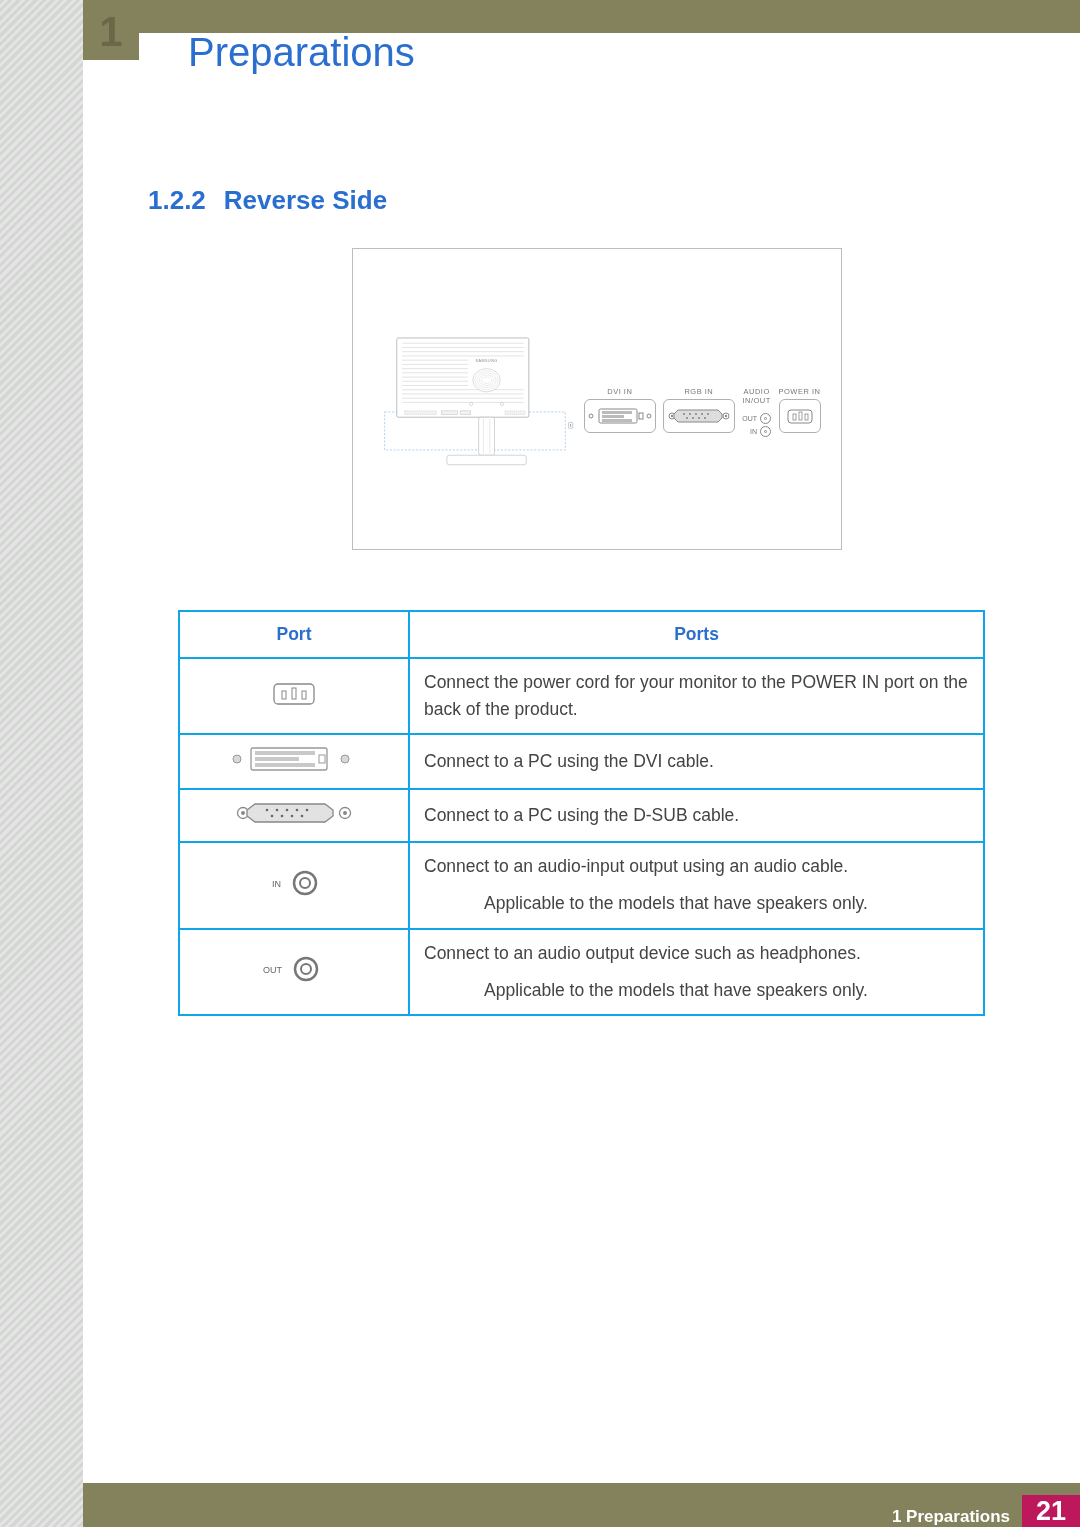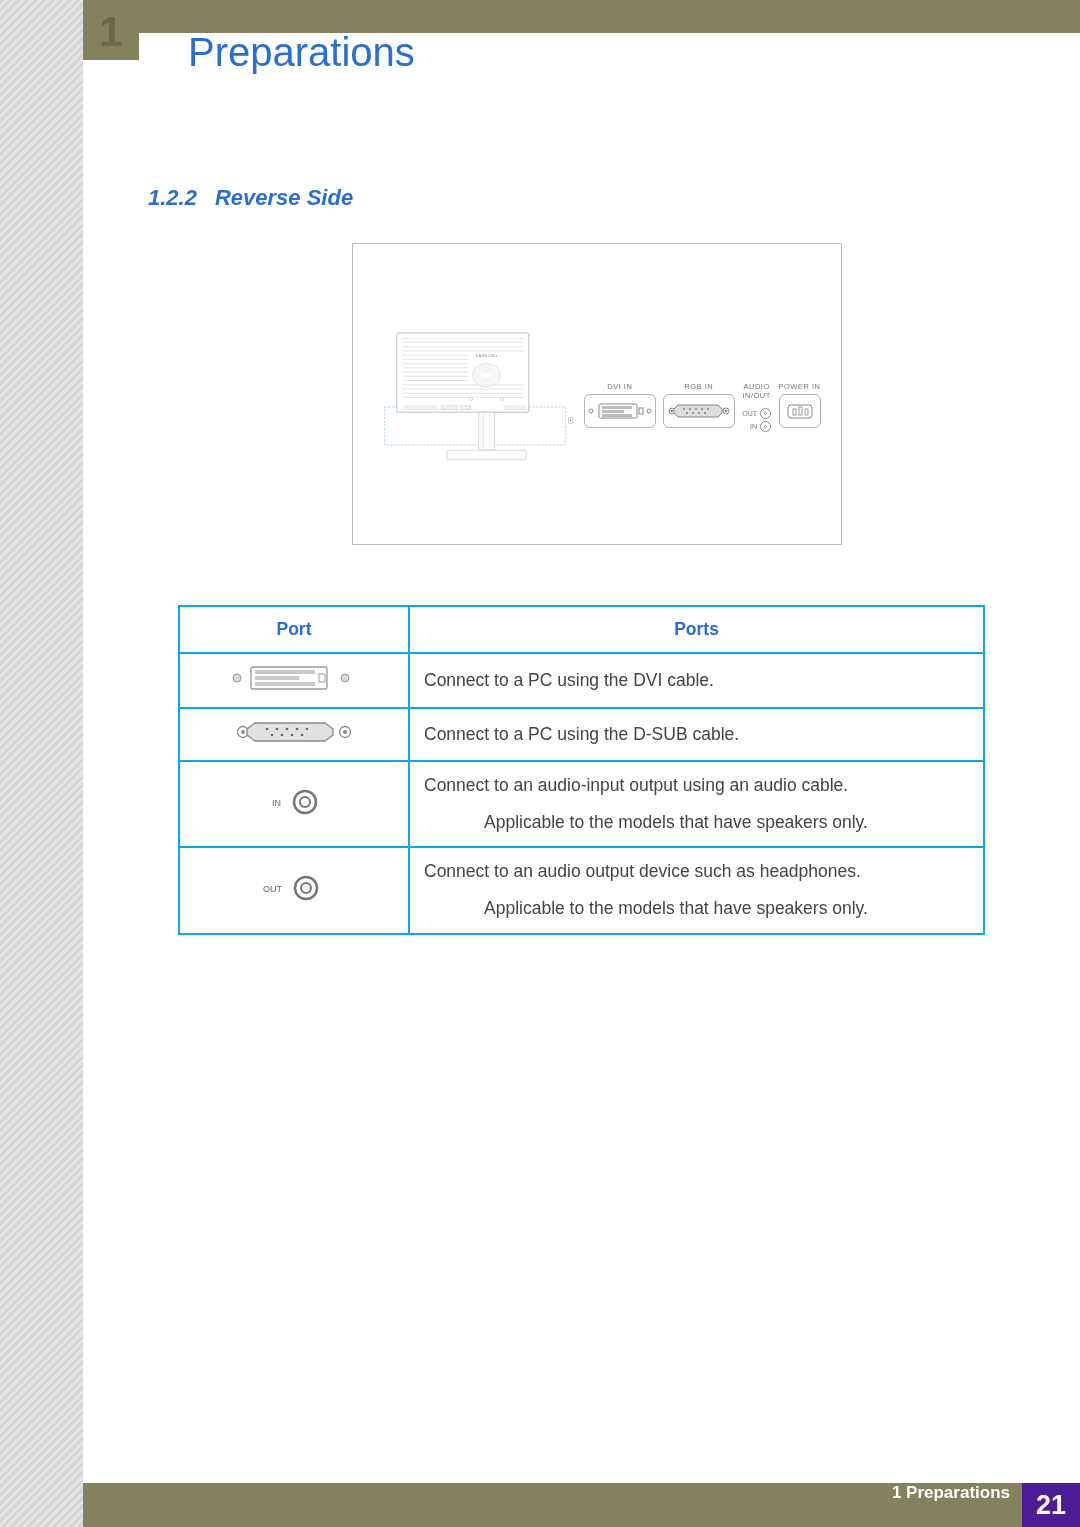--- a/index.html
+++ b/index.html
@@ -18,21 +18,21 @@
   }
   .chapter-tab svg { width: 100%; height: 100%; }
   .page-title {
     position: absolute; left: 188px; top: 30px;
     font-size: 40px; font-weight: normal; color: #2a6fd0;
   }
   .content {
     position: absolute; left: 148px; top: 185px; right: 95px;
   }
   .section-heading {
-    font-size: 22px; color: #2a6fd0; font-weight: 600; margin-bottom: 32px; font-style: italic;
+    font-size: 26px; color: #2a6fd0; font-weight: 600; margin-bottom: 32px;
   }
   .section-num { margin-right: 18px; }
   .intro-para {
     margin-left: 60px; font-size: 17.5px; line-height: 1.75; color: #444;
     margin-bottom: 40px;
   }
   .diagram-area {
     margin-left: 60px; display:flex; justify-content:center; margin-bottom: 60px;
   }
   .diagram-box {
@@ -56,26 +56,26 @@
     border: 2px solid #0ea5e9; padding: 10px 14px; font-size: 17.5px; vertical-align: middle; margin-left: 38px;
   }
   table.ports-table th {
     color: #2a6fd0; font-weight: 600; text-align: center; padding-top:12px; padding-bottom:12px;
   }
   .port-icon-cell { text-align:center; }
   .desc-cell { color:#444; line-height:1.55; }
   .desc-note { display:block; margin-top:10px; text-indent: 60px; }
   .footer-bar {
     position: absolute; left: 83px; bottom: 0; right: 0; height: 44px;
-    background: #84815d; display:flex; align-items:flex-start; justify-content:flex-end;
+    background: #84815d; display:flex; align-items:flex-end; justify-content:flex-end;
     padding-right: 0;
   }
   .footer-label { color: #fff; font-size: 17px; font-weight: 600; margin-right: 12px;}
   .footer-pagenum {
-    background: #4c1d95; color: #fff; width: 58px; height: 44px;
+    background: #be185d; color: #fff; width: 58px; height: 32px;
     display:flex; align-items:center; justify-content:center;
     font-size: 27px; font-weight: bold;
   }
 </style>
 </head>
 <body>
 
 <div class="left-gutter"></div>
 <div class="top-bar"></div>
 
@@ -233,20 +233,31 @@
         </colgroup>
       <thead>
         <tr>
           <th>Port</th>
           <th>Ports</th>
         </tr>
       </thead>
       <tbody>
         <tr>
           <td class="port-icon-cell">
+            <svg width="56" height="30">
+              <rect x="8" y="5" width="40" height="20" rx="4" fill="#fff" stroke="#888" stroke-width="1.3"></rect>
+              <rect x="16" y="12" width="4" height="8" fill="none" stroke="#888"></rect>
+              <rect x="26" y="9" width="4" height="11" fill="none" stroke="#888"></rect>
+              <rect x="36" y="12" width="4" height="8" fill="none" stroke="#888"></rect>
+            </svg>
+          </td>
+          <td class="desc-cell">Connect the power cord for your monitor to the POWER IN port on the back of the product.</td>
+        </tr>
+        <tr>
+          <td class="port-icon-cell">
             <svg width="150" height="28">
               <circle cx="18" cy="14" r="4" fill="#d9d9d9" stroke="#999"></circle>
               <rect x="32" y="3" width="76" height="22" rx="2" fill="#fff" stroke="#999" stroke-width="1.3"></rect>
               <g fill="#c9c9c9">
                 <rect x="36" y="6" width="60" height="4"></rect>
                 <rect x="36" y="12" width="44" height="4"></rect>
                 <rect x="36" y="18" width="60" height="4"></rect>
               </g>
               <rect x="100" y="10" width="6" height="8" fill="#fff" stroke="#999"></rect>
               <circle cx="126" cy="14" r="4" fill="#d9d9d9" stroke="#999"></circle>

